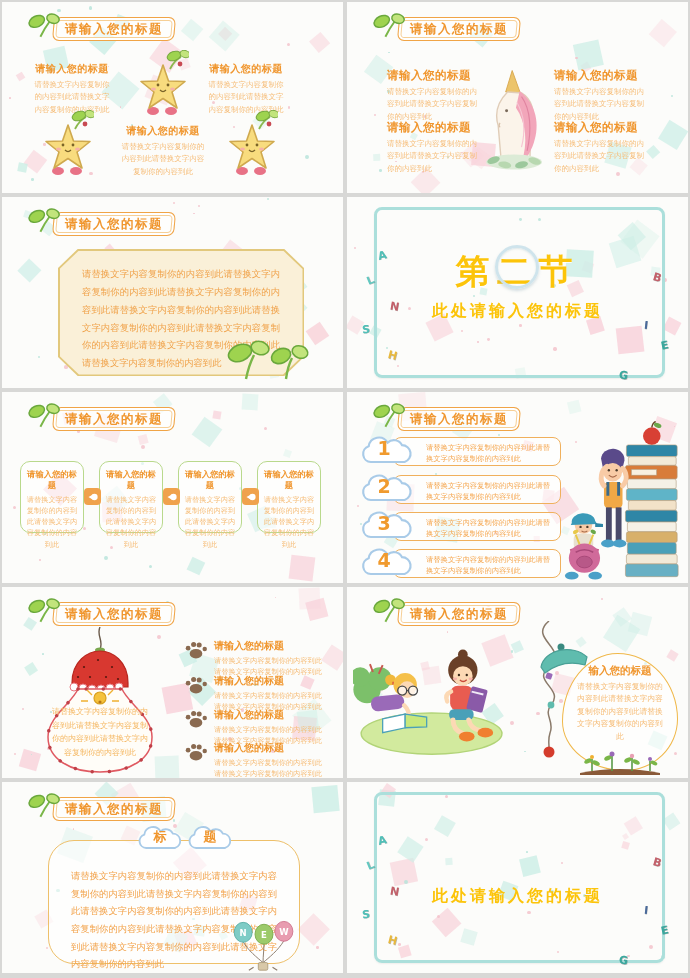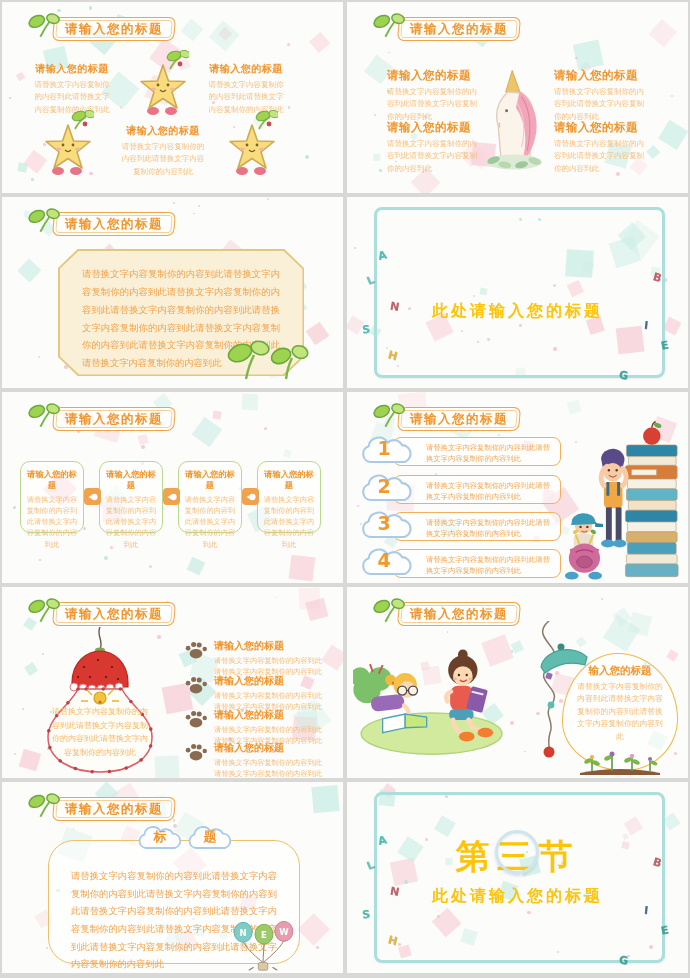--- a/index.html
+++ b/index.html
@@ -351,20 +351,21 @@
     <div class="frame"></div>
     <span class="lt lt1">A</span>
     <span class="lt lt2">L</span>
     <span class="lt lt3">N</span>
     <span class="lt lt4">S</span>
     <span class="lt lt5">H</span>
     <span class="lt rt1">B</span>
     <span class="lt rt2">I</span>
     <span class="lt rt3">E</span>
     <span class="lt rt4">G</span>
+    <div class="sect"><span>第</span><span class="circ"><i class="ring"></i><span>二</span></span><span>节</span></div>
     <div class="sub">此处请输入您的标题</div>
   </section>
 
   <section class="slide">
     <div class="decor">
         <i style="left: 54.8567%; top: 87.5394%; width: 13.7993px; height: 13.7993px; background: rgb(205, 238, 230); opacity: 0.804353; transform: rotate(24.9985deg);"></i>
         <i style="left: 29.4717%; top: 57.8191%; width: 20.2479px; height: 20.2479px; background: rgb(248, 210, 218); opacity: 0.569398; transform: rotate(88.1022deg);"></i>
         <i style="left: 82.6424%; top: 30.5756%; width: 7.02689px; height: 7.02689px; background: rgb(205, 238, 230); opacity: 0.317327; transform: rotate(19.794deg);"></i>
         <i style="left: 84.477%; top: 86.0868%; width: 23.6148px; height: 23.6148px; background: rgb(248, 210, 218); opacity: 0.742428; transform: rotate(7.01813deg);"></i>
         <i style="left: 70.4539%; top: 1.29707%; width: 16.416px; height: 16.416px; background: rgb(205, 238, 230); opacity: 0.440846; transform: rotate(3.3858deg);"></i>
@@ -922,17 +923,16 @@
     <div class="frame"></div>
     <span class="lt lt1">A</span>
     <span class="lt lt2">L</span>
     <span class="lt lt3">N</span>
     <span class="lt lt4">S</span>
     <span class="lt lt5">H</span>
     <span class="lt rt1">B</span>
     <span class="lt rt2">I</span>
     <span class="lt rt3">E</span>
     <span class="lt rt4">G</span>
-    <div class="sect"><span>第</span><span class="circ"><i class="ring"></i><span>三</span></span><span>节</span></div>
     <div class="sub">此处请输入您的标题</div>
   </section>
 
 </div>
 
 </body></html>

